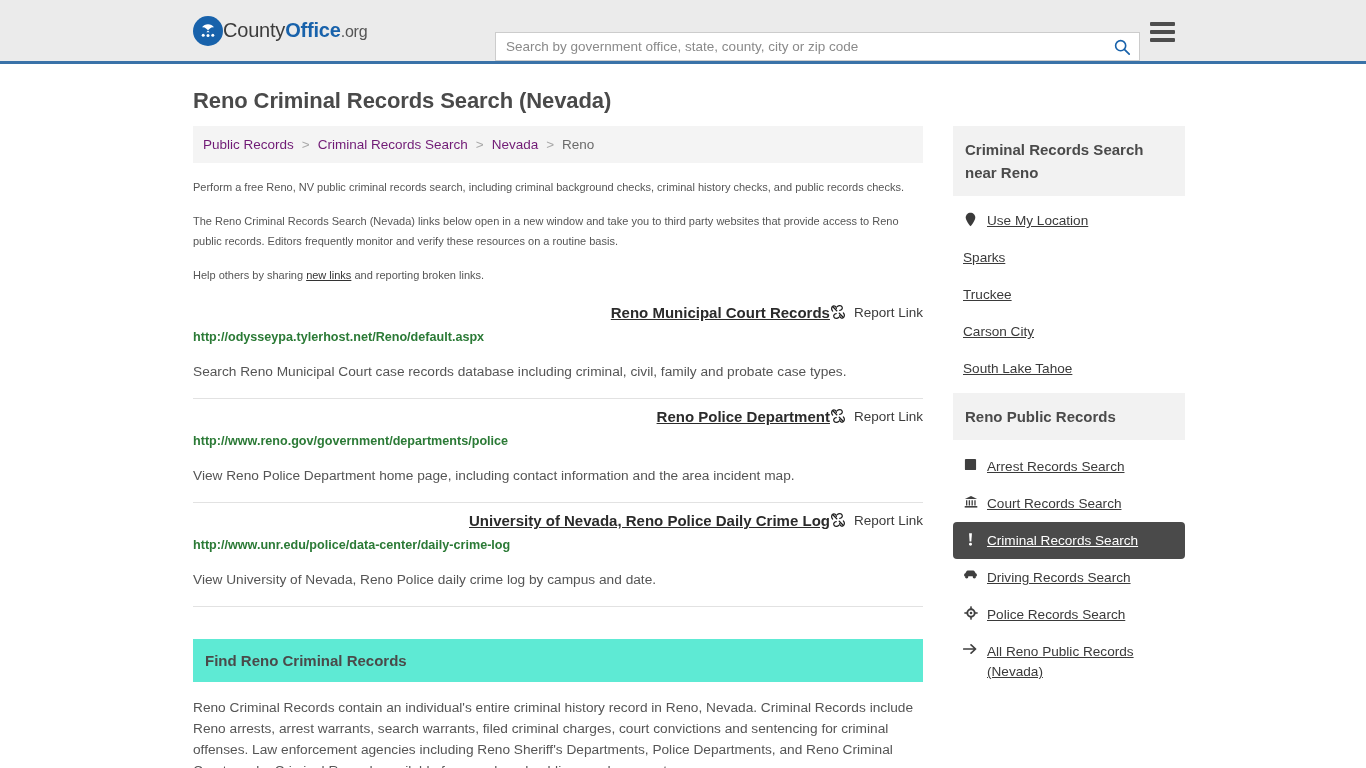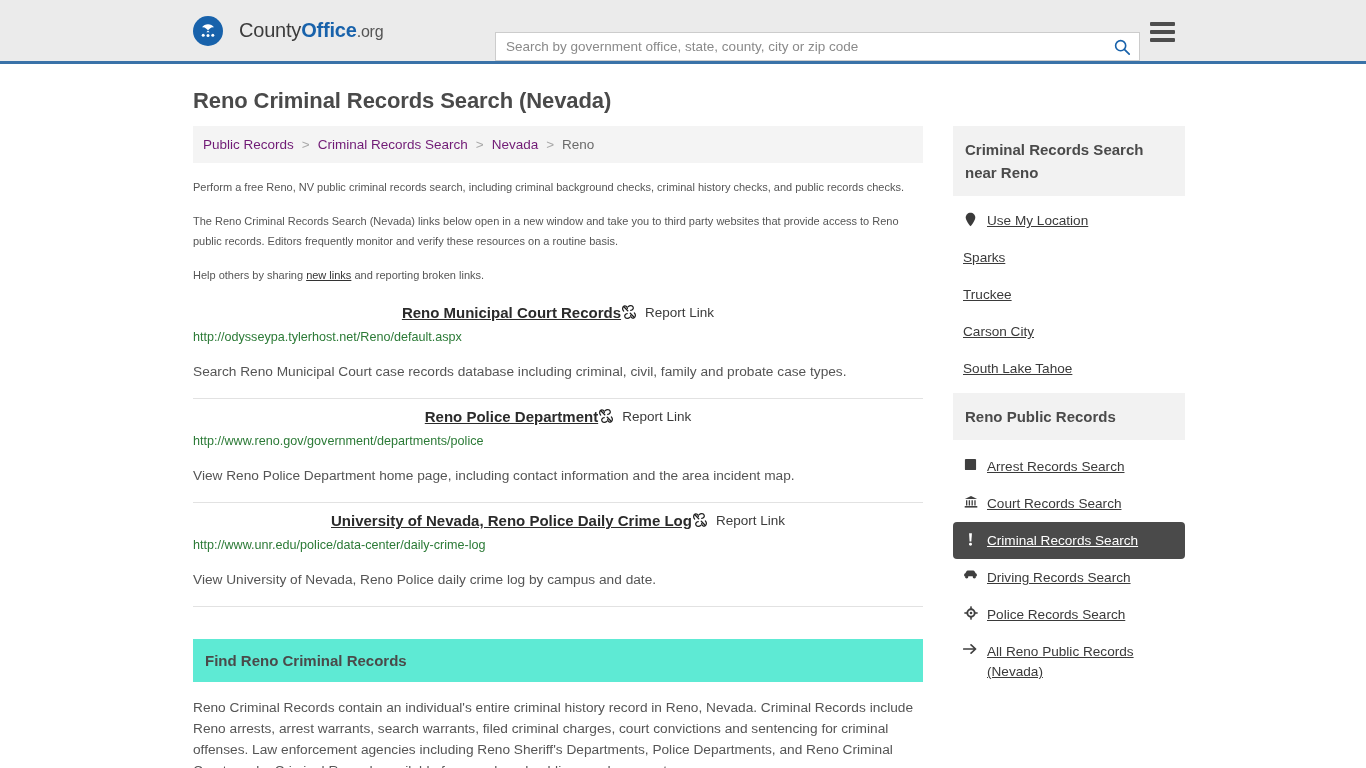--- a/index.html
+++ b/index.html
@@ -18,21 +18,21 @@
     background: #ebebeb;
     border-bottom: 3px solid #3a72a8;
     display: flex;
     align-items: center;
     position: relative;
   }
   .brand {
     display: flex;
     align-items: center;
     margin-left: 193px;
-    gap: 16px;
+    gap: 0;
     cursor: pointer;
   }
   .brand-mark {
     width: 30px; height: 30px;
     border-radius: 50%;
     background: #1862ab;
     display: flex;
     flex-direction: column;
     align-items: center;
     justify-content: center;
@@ -152,21 +152,21 @@
   .results { margin-top: 18px; }
   .result {
     padding: 8px 0 14px 0;
     border-bottom: 1px solid #e2e2e2;
     position: relative;
   }
   .result:first-child { padding-top: 0; }
   .result-head {
     display: flex;
     align-items: flex-start;
-    justify-content: center;
+    justify-content: flex-end;
   }
   .result-title {
     font-size: 15px;
     font-weight: bold;
     color: #2b2b2b;
     text-decoration: underline;
     cursor: pointer;
     line-height: 20px;
   }
   .report-link {
@@ -180,20 +180,21 @@
   .report-link-text {
     font-size: 13.5px;
     color: #3b3b3b;
   }
   .result-url {
     font-size: 12.6px;
     color: #2b7a36;
     margin-top: 6px;
     word-break: break-all;
     line-height: 16px;
+    font-weight: bold;
   }
   .result-desc {
     font-size: 13.7px;
     color: #555555;
     line-height: 25px;
     margin-top: 14px;
   }
 
   
   .section-panel { margin-top: 32px; }

